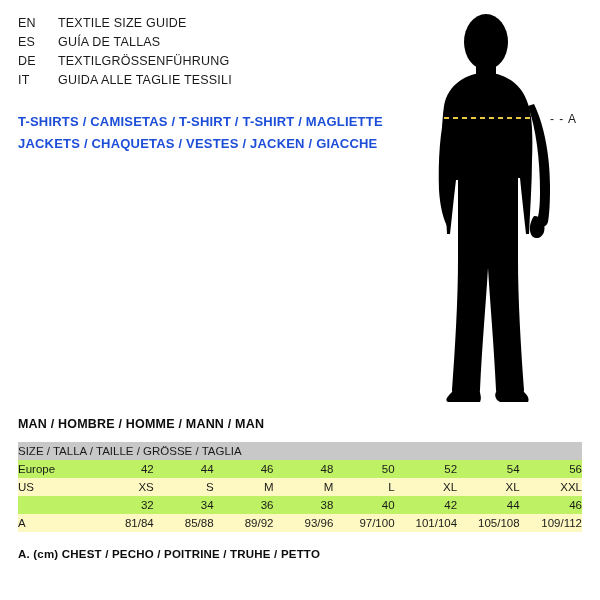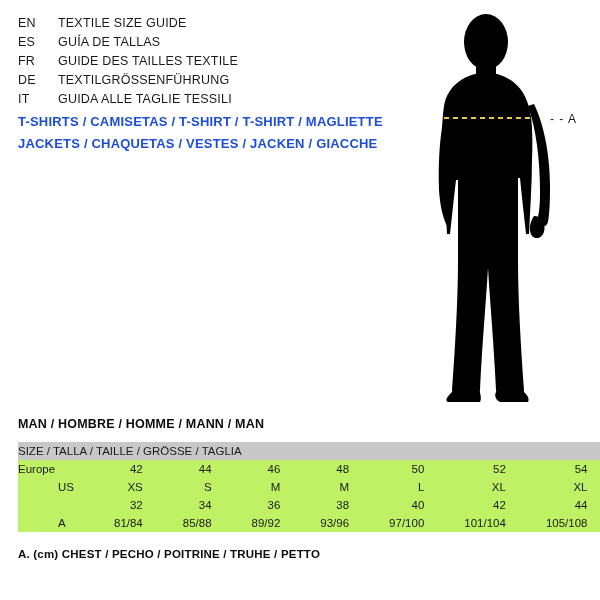--- a/index.html
+++ b/index.html
@@ -102,21 +102,21 @@
     height: 18px;
     line-height: 18px;
     vertical-align: middle;
   }
   table.sizes tr.head td {
     background: #c8c8c8;
     font-weight: normal;
     color: #1a1a1a;
   }
   table.sizes tr.r-dark td { background: #bef264; }
-  table.sizes tr.r-light td { background: #bef264; padding-left: 40px; }
+  table.sizes tr.r-light td { background: #fef9c3; }
   td.c-label {
     width: 86px;
     padding-left: 4px;
   }
   td.c-val {
     width: 68px;
     text-align: right;
     padding-left: 4px;
   }
   .foot-note {
@@ -135,24 +135,20 @@
 <div class="page">
 
   <div class="lang-block">
     <div class="lang-row">
       <span class="lang-code">EN</span>
       <span class="lang-text">TEXTILE SIZE GUIDE</span>
     </div>
     <div class="lang-row">
       <span class="lang-code">ES</span>
       <span class="lang-text">GUÍA DE TALLAS</span>
-    </div>
-    <div class="lang-row">
-      <span class="lang-code">FR</span>
-      <span class="lang-text">GUIDE DES TAILLES TEXTILE</span>
     </div>
     <div class="lang-row">
       <span class="lang-code">DE</span>
       <span class="lang-text">TEXTILGRÖSSENFÜHRUNG</span>
     </div>
     <div class="lang-row">
       <span class="lang-code">IT</span>
       <span class="lang-text">GUIDA ALLE TAGLIE TESSILI</span>
     </div>
   </div>

